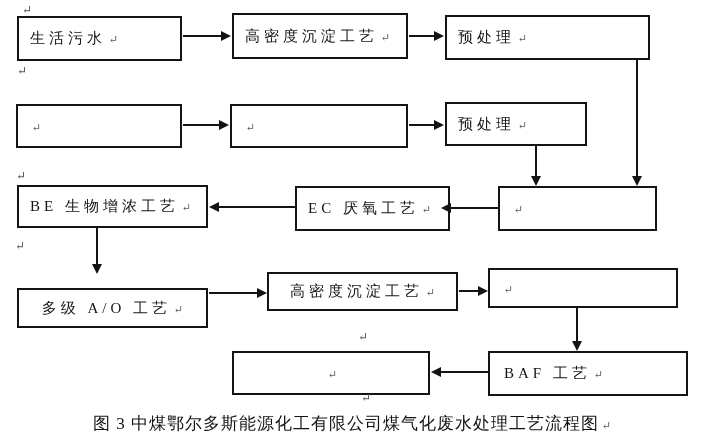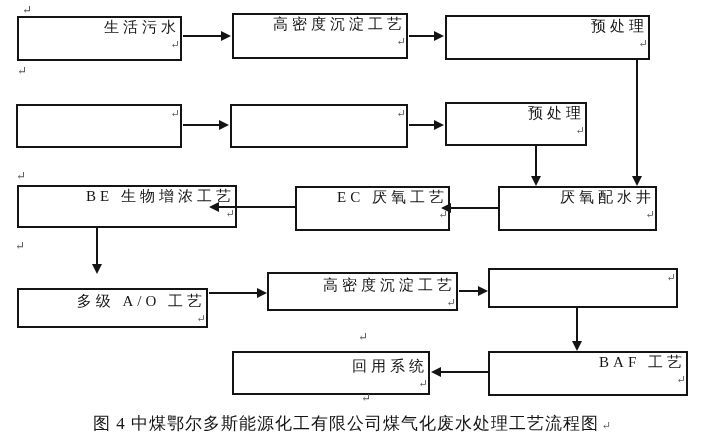--- a/index.html
+++ b/index.html
@@ -10,25 +10,24 @@
     background: #ffffff;
     font-family: "Liberation Serif", "DejaVu Serif", serif;
     color: #141414;
     overflow: hidden;
   }
   .box {
     position: absolute;
     border: 2px solid #141414;
     background: #ffffff;
     display: flex;
-    align-items: flex-end;
+    align-items: center;
     white-space: nowrap;
     font-size: 15px;
     letter-spacing: 4px;
-    flex-direction: column;
   }
   .box.al { padding-left: 11px; }
   .box.ac { justify-content: center; }
   .lbl { display: inline-block; }
   .cr {
     color: #5a5a5a;
     font-size: 11px;
     letter-spacing: 0;
     margin-left: 3px;
     transform: translateY(1px);
@@ -98,51 +97,49 @@
       <span class="cr">↵</span>
   </div>
   <div class="box al" style="left:230px;top:104px;width:178px;height:44px;">
       <span class="cr">↵</span>
   </div>
   <div class="box al" style="left:445px;top:102px;width:142px;height:44px;">
     <span class="lbl">预处理</span>
       <span class="cr">↵</span>
   </div>
 
-  <div class="box al" style="left:17px;top:185px;width:220px;height:43px;">
+  <div class="box al" style="left:17px;top:185px;width:191px;height:43px;">
     <span class="lbl">BE 生物增浓工艺</span>
       <span class="cr">↵</span>
   </div>
   <div class="box al" style="left:295px;top:186px;width:155px;height:45px;">
     <span class="lbl">EC 厌氧工艺</span>
       <span class="cr">↵</span>
   </div>
   <div class="box al" style="left:498px;top:186px;width:159px;height:45px;">
-    <span class="lbl">厌氧配水井</span>
       <span class="cr">↵</span>
   </div>
 
   <div class="box ac" style="left:17px;top:288px;width:191px;height:40px;">
     <span class="lbl">多级 A/O 工艺</span>
       <span class="cr">↵</span>
   </div>
   <div class="box ac" style="left:267px;top:272px;width:191px;height:39px;">
     <span class="lbl">高密度沉淀工艺</span>
       <span class="cr">↵</span>
   </div>
   <div class="box al" style="left:488px;top:268px;width:190px;height:40px;">
       <span class="cr">↵</span>
   </div>
 
   <div class="box al" style="left:488px;top:351px;width:200px;height:45px;padding-left:14px;">
     <span class="lbl">BAF 工艺</span>
       <span class="cr">↵</span>
   </div>
   <div class="box ac" style="left:232px;top:351px;width:198px;height:44px;">
-    <span class="lbl">回用系统</span>
       <span class="cr">↵</span>
   </div>
 
   <div class="hline" style="left:183px;top:35px;width:38px;"></div>
   <div class="ah-r" style="left:221px;top:31px;"></div>
   <div class="hline" style="left:409px;top:35px;width:25px;"></div>
   <div class="ah-r" style="left:434px;top:31px;"></div>
 
   <div class="hline" style="left:183px;top:124px;width:36px;"></div>
   <div class="ah-r" style="left:219px;top:120px;"></div>
@@ -174,16 +171,16 @@
   <div class="hline" style="left:441px;top:371px;width:47px;"></div>
 
   <span class="mark" style="left:22px;top:4px;">↵</span>
   <span class="mark" style="left:17px;top:65px;">↵</span>
   <span class="mark" style="left:16px;top:170px;">↵</span>
   <span class="mark" style="left:15px;top:240px;">↵</span>
   <span class="mark" style="left:358px;top:331px;">↵</span>
   <span class="mark" style="left:361px;top:392px;">↵</span>
 
   <div class="caption">
-    <span>图 4 中煤鄂尔多斯能源化工有限公司煤气化废水处理工艺流程图</span><span class="cr">↵</span>
+    <span>图 3 中煤鄂尔多斯能源化工有限公司煤气化废水处理工艺流程图</span><span class="cr">↵</span>
   </div>
 
 </div>
 
 </body></html>

